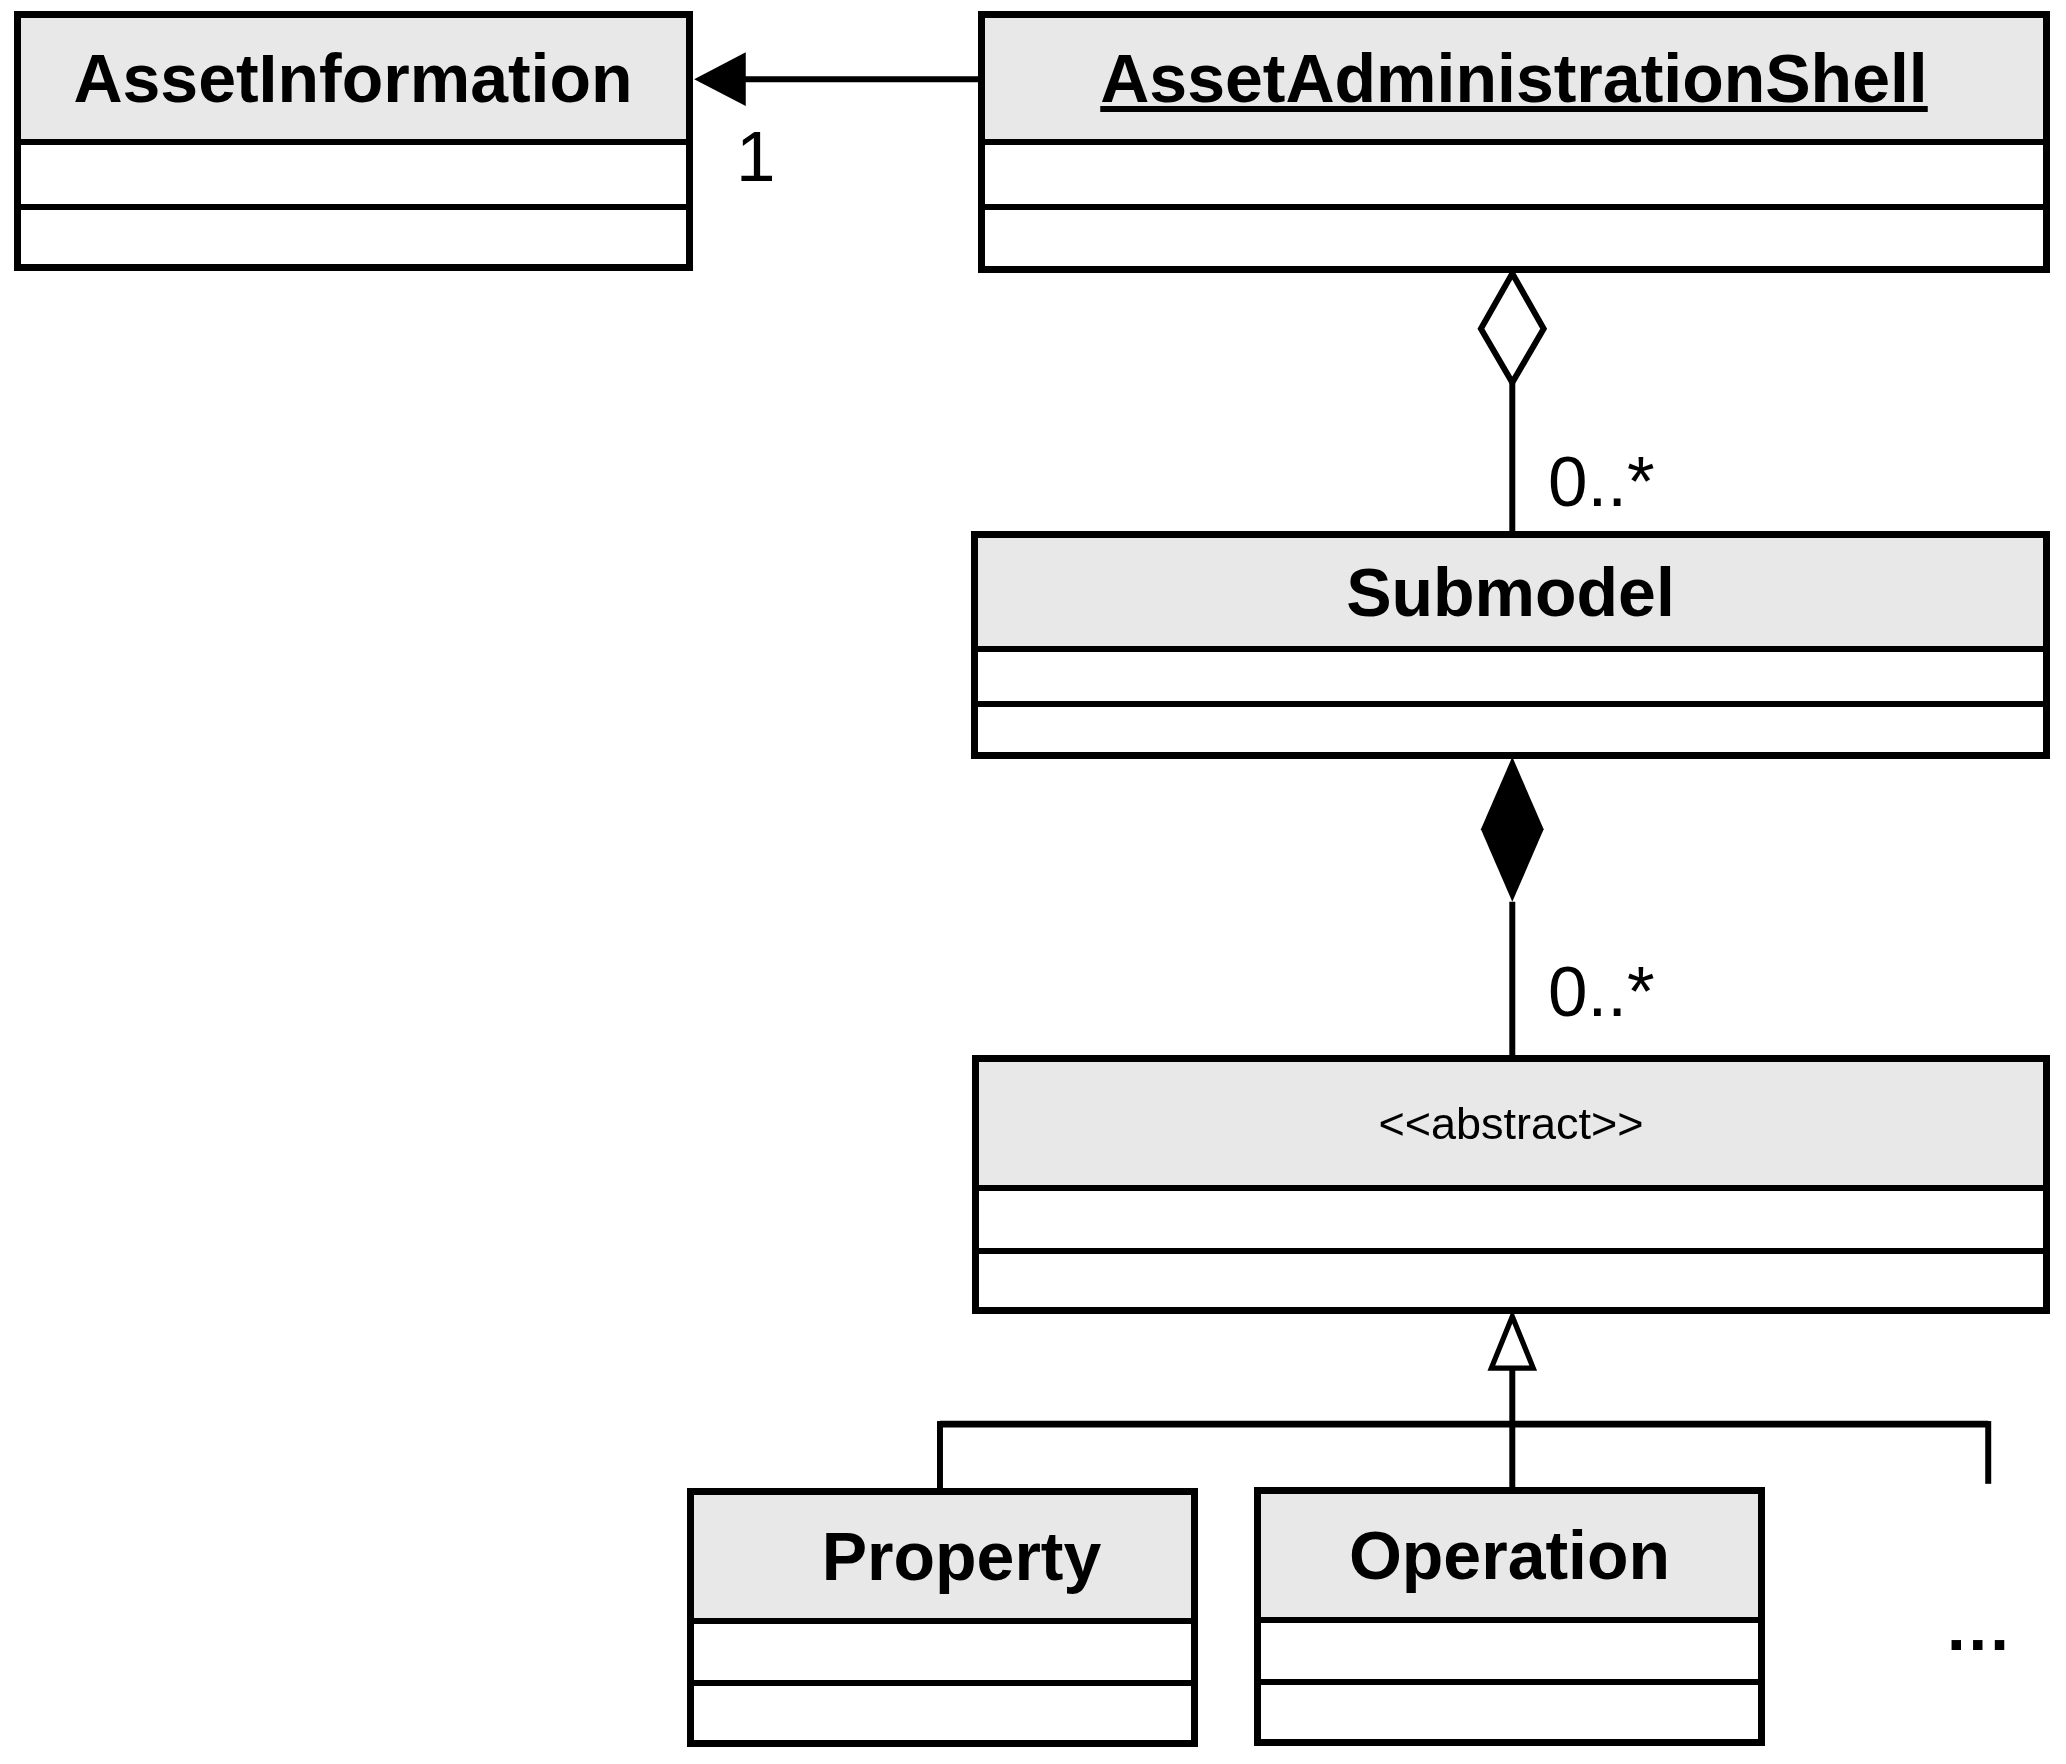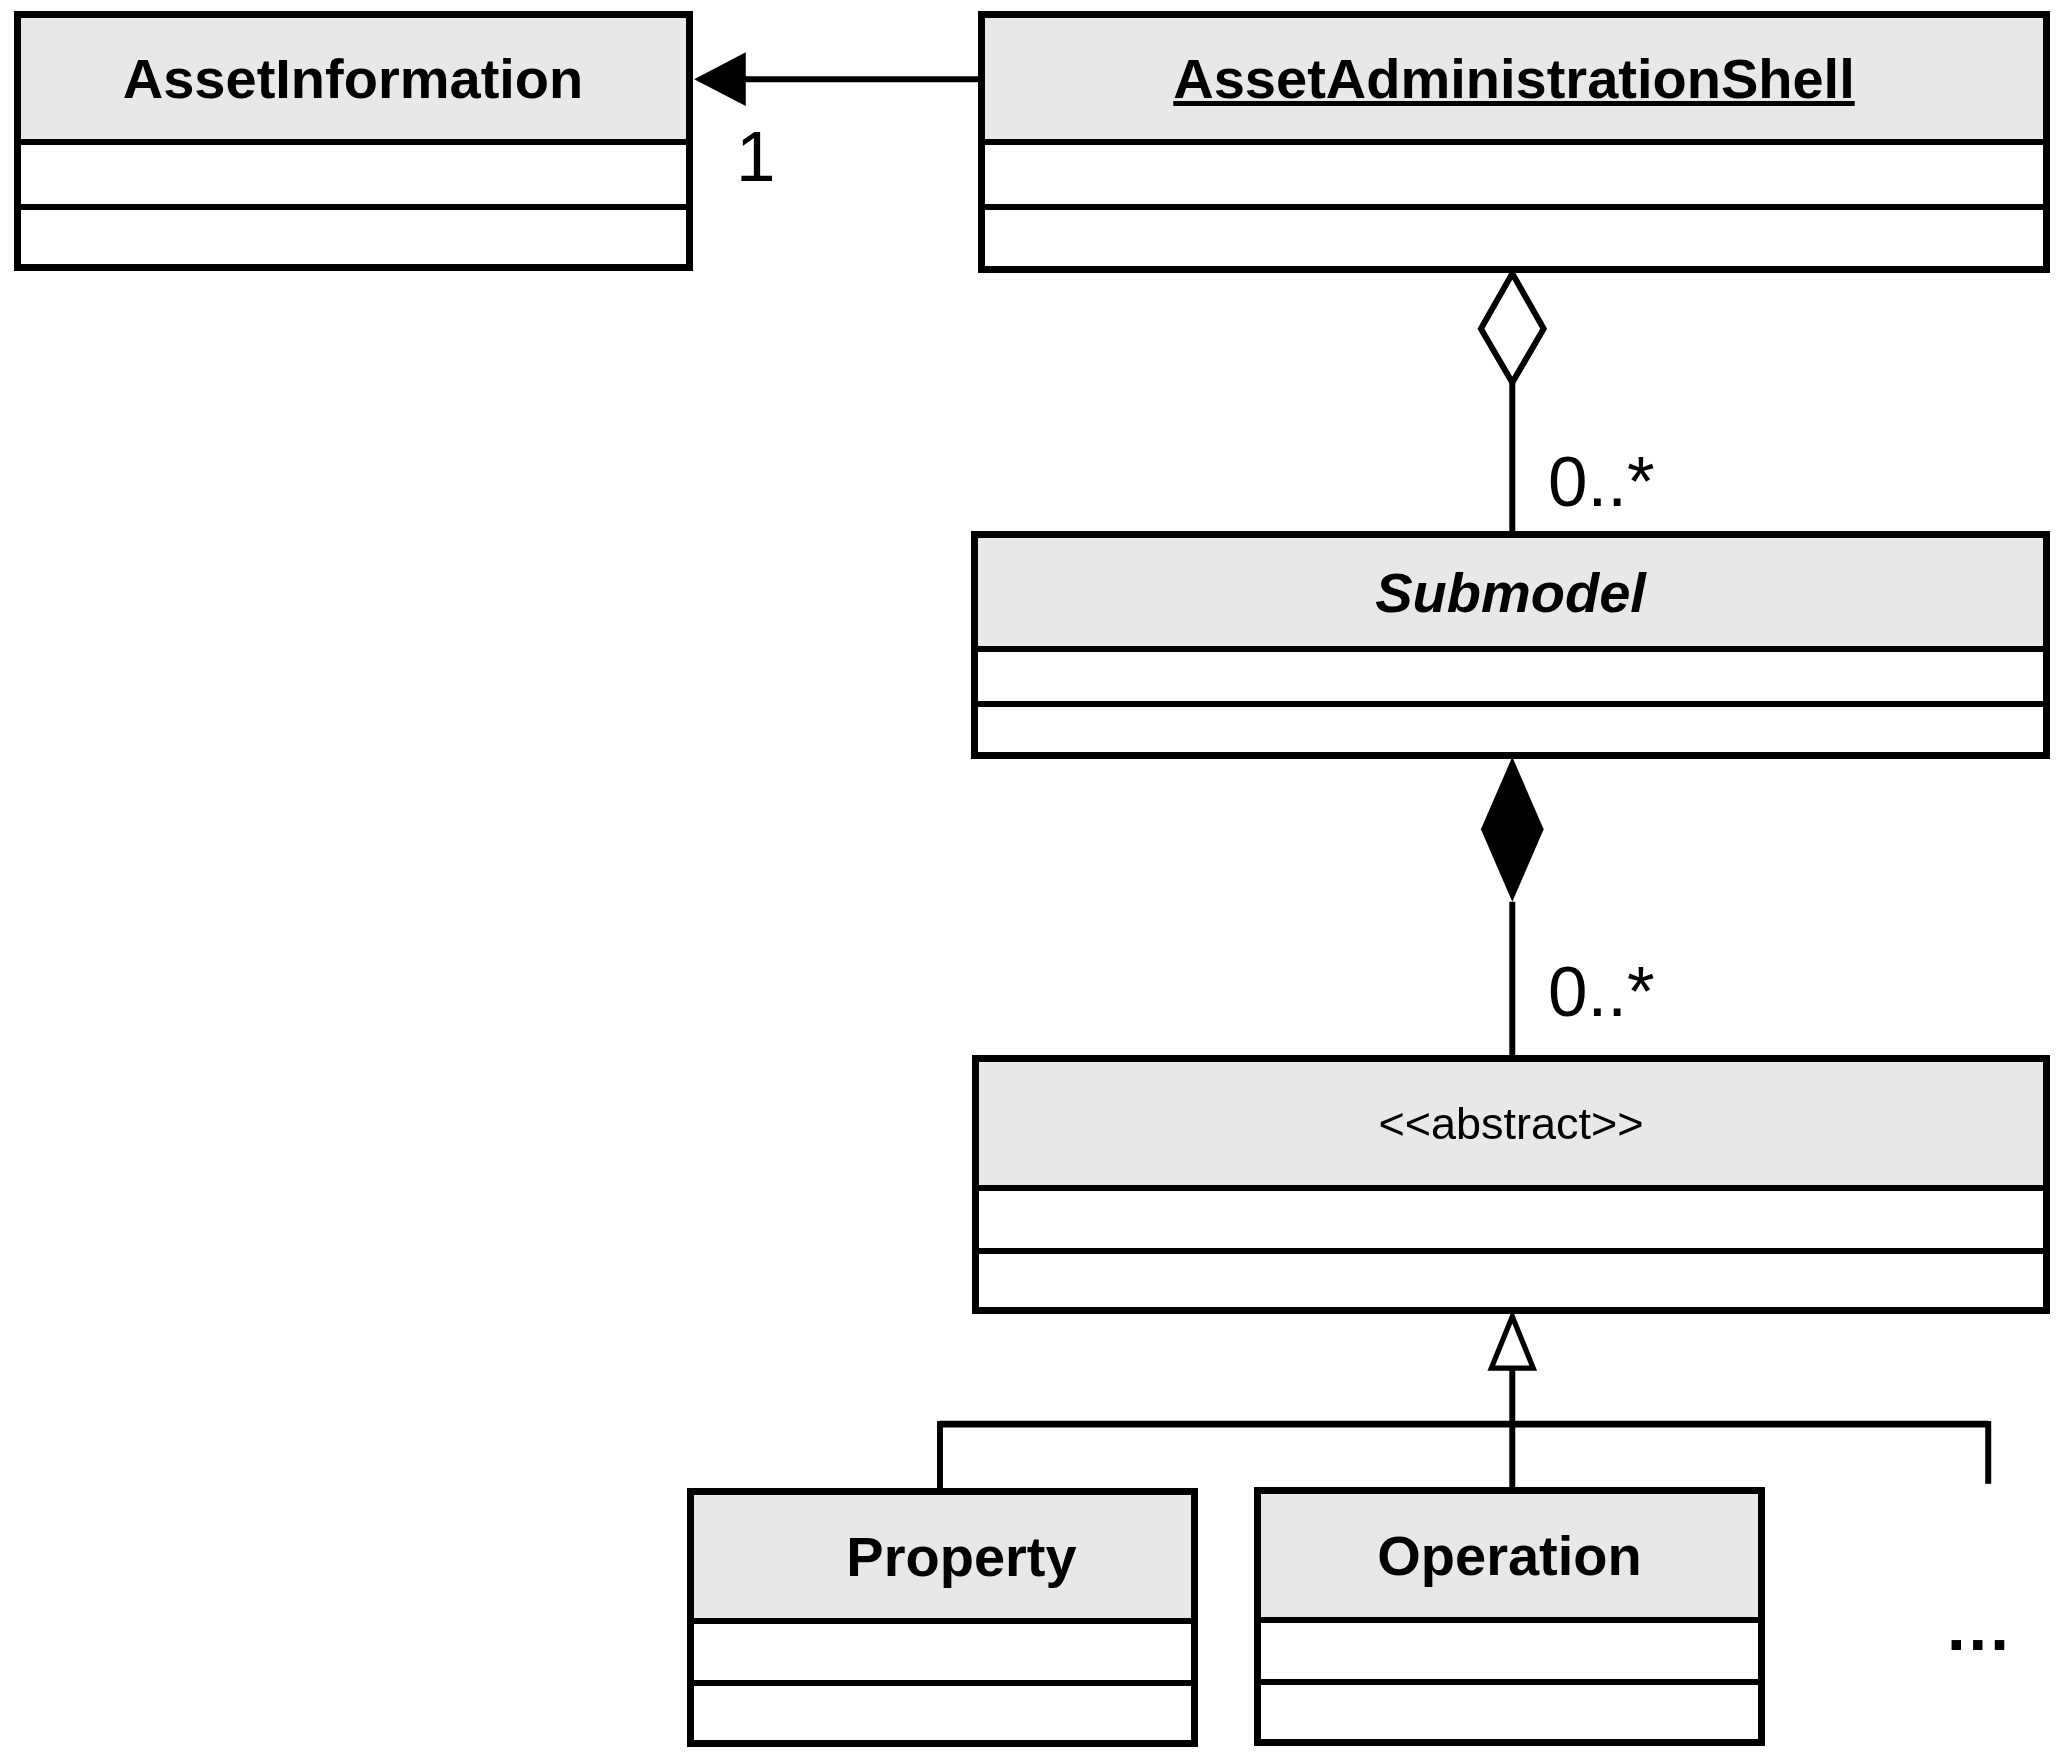--- a/index.html
+++ b/index.html
@@ -18,21 +18,21 @@
   }
   .compartment{box-sizing:border-box;}
   .header{
     background:var(--header-fill);
     display:flex; flex-direction:column; align-items:center; justify-content:center;
     text-align:center;
   }
   .attrs{border-top:6px solid var(--line); background:var(--body-fill);}
   .ops{border-top:6px solid var(--line); background:var(--body-fill); flex:1;}
   .class-name{
-    font-weight:bold; font-size:56px; line-height:75px; white-space:nowrap;
+    font-weight:bold; font-size:68px; line-height:75px; white-space:nowrap;
   }
   .stereotype{
     font-weight:normal; font-size:45px; line-height:45px; white-space:nowrap;
   }
   .edge-label{
     position:absolute; font-size:71px; line-height:71px; white-space:nowrap;
   }
   .ellipsis-label{
     position:absolute; font-size:67px; line-height:67px; font-weight:bold; letter-spacing:3px;
   }
@@ -70,21 +70,21 @@
   </div>
 
   <div class="uml-class" style="left:978px;top:10.5px;width:1072px;height:262px;text-decoration:underline;">
     <div class="compartment header" style="height:121px;">
       <div class="class-name">AssetAdministrationShell</div>
     </div>
     <div class="compartment attrs" style="height:65px;"></div>
     <div class="compartment ops"></div>
   </div>
 
-  <div class="uml-class" style="left:971px;top:531px;width:1079px;height:228px;font-style:italic;">
+  <div class="uml-class" style="left:971px;top:531px;width:1079px;height:228px;">
     <div class="compartment header" style="height:108px;">
       <div class="class-name">Submodel</div>
     </div>
     <div class="compartment attrs" style="height:55px;"></div>
     <div class="compartment ops"></div>
   </div>
 
   <div class="uml-class" style="left:972px;top:1055px;width:1078px;height:259px;">
     <div class="compartment header" style="height:123px;">
       <div class="stereotype">&lt;&lt;abstract&gt;&gt;</div>

